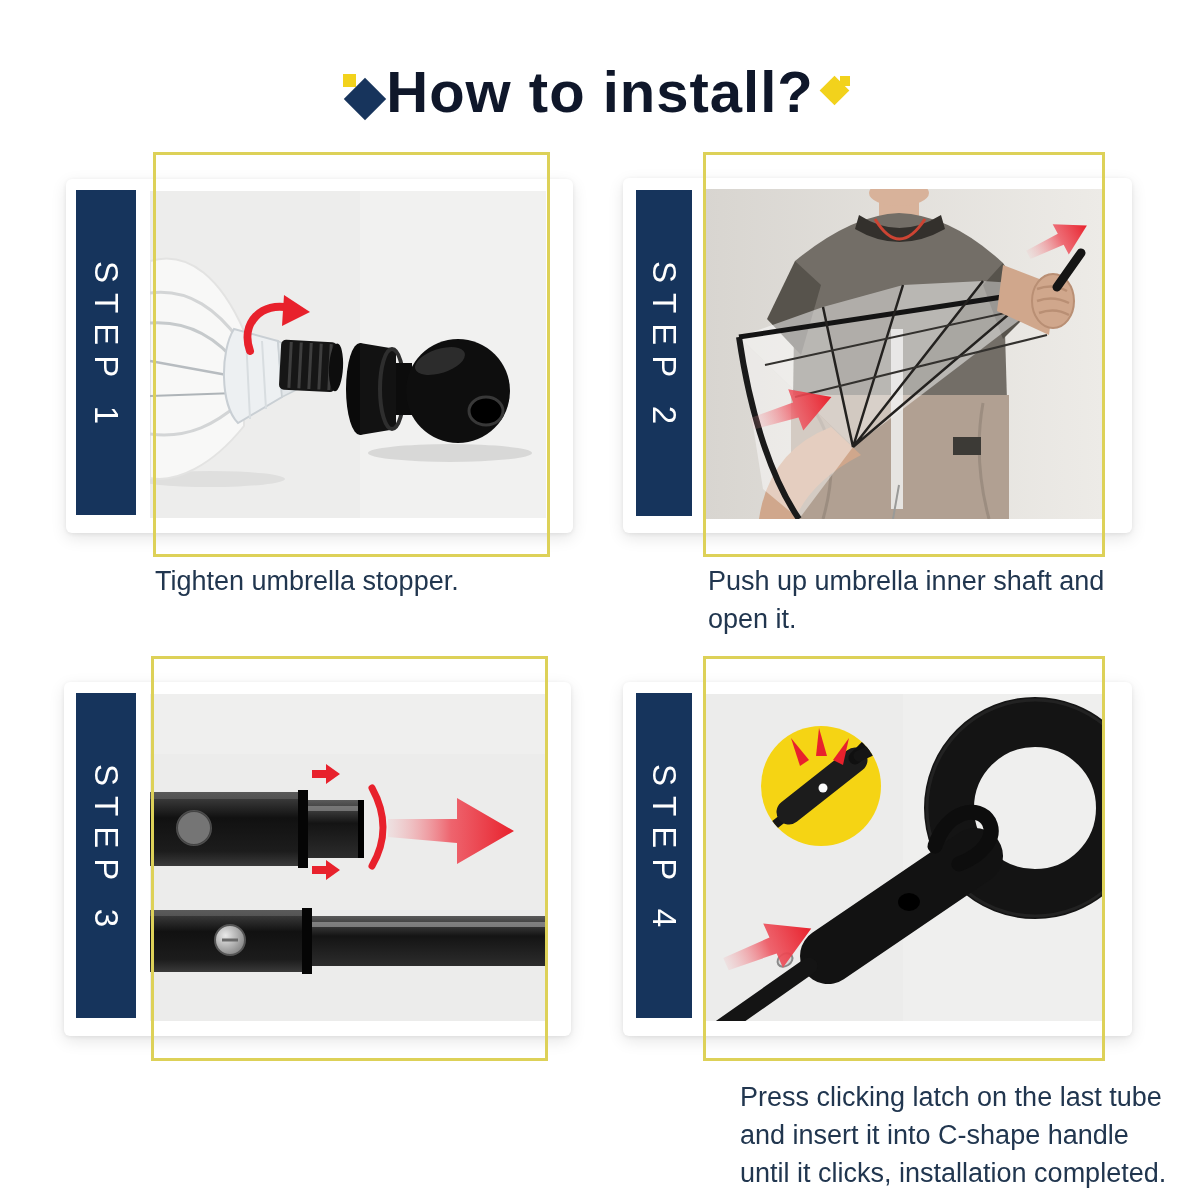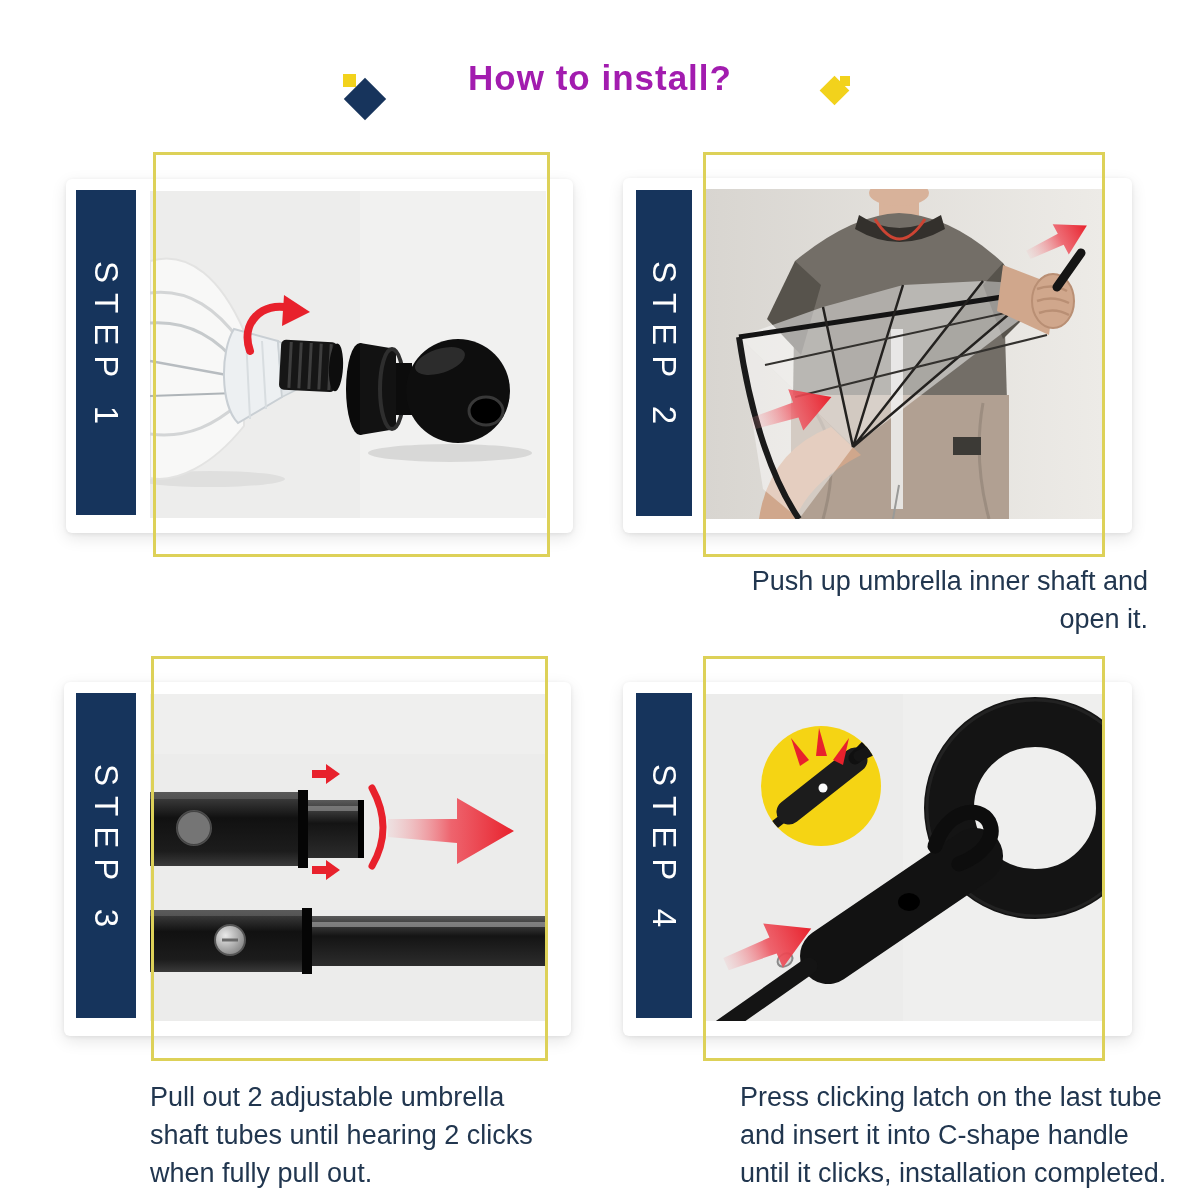--- a/index.html
+++ b/index.html
@@ -1,21 +1,21 @@
 <!DOCTYPE html>
 <html><head>
 <meta charset="utf-8">
 <style>
   html,body{margin:0;padding:0;}
   .page{position:relative;width:1200px;height:1200px;background:#ffffff;overflow:hidden;
         font-family:"Liberation Sans", sans-serif;}
 
   
   .title{position:absolute;top:58px;left:0;width:1200px;text-align:center;
-         font-size:35px;font-weight:bold;color:#a21caf;letter-spacing:1px;}
+         font-size:58px;font-weight:bold;color:#0f172a;letter-spacing:1px;}
   .sq{position:absolute;background:#f2d21c;}
   .diamond{position:absolute;transform:rotate(45deg);}
   .diamond.navy{background:#17345c;}
   .diamond.yellow{background:#f2d21c;}
   #sq-left{left:343px;top:74px;width:13px;height:13px;}
   #diamond-left{left:350px;top:84px;width:30px;height:30px;}
   #diamond-right{left:824px;top:80px;width:21px;height:21px;}
   #sq-right{left:840px;top:76px;width:10px;height:10px;}
 
   
@@ -35,21 +35,21 @@
   #card-1{left:66px;top:179px;width:507px;height:354px;}
   #bar-1{left:76px;top:190px;width:60px;height:325px;}
   #photo-1{left:150px;top:191px;width:396px;height:327px;}
   #frame-1{left:153px;top:152px;width:391px;height:399px;}
   #caption-1{left:155px;top:562px;width:430px;}
 
   #card-2{left:623px;top:178px;width:509px;height:355px;}
   #bar-2{left:636px;top:190px;width:56px;height:326px;}
   #photo-2{left:703px;top:189px;width:400px;height:330px;}
   #frame-2{left:703px;top:152px;width:396px;height:399px;}
-  #caption-2{left:708px;top:562px;width:440px;text-align:right;}
+  #caption-2{left:708px;top:562px;width:440px;}
 
   #card-3{left:64px;top:682px;width:507px;height:354px;}
   #bar-3{left:76px;top:693px;width:60px;height:325px;}
   #photo-3{left:150px;top:694px;width:396px;height:327px;}
   #frame-3{left:151px;top:656px;width:391px;height:399px;}
   #caption-3{left:150px;top:1078px;width:450px;}
 
   #card-4{left:623px;top:682px;width:509px;height:354px;}
   #bar-4{left:636px;top:693px;width:56px;height:325px;}
   #photo-4{left:703px;top:694px;width:400px;height:327px;}
@@ -104,20 +104,21 @@
         <path d="M210,152 L246,158 L246,238 L210,244 Z" fill="#121212"></path>
         <ellipse cx="242" cy="198" rx="12" ry="40" fill="none" stroke="#2e2e2e" stroke-width="4"></ellipse>
         <rect x="246" y="172" width="16" height="52" fill="#0c0c0c"></rect>
         <circle cx="308" cy="200" r="52" fill="#0e0e0e"></circle>
         <ellipse cx="290" cy="170" rx="26" ry="12" fill="#4a4a4a" opacity="0.5" transform="rotate(-18 290 170)"></ellipse>
         <ellipse cx="336" cy="220" rx="17" ry="14" fill="#000000" stroke="#383838" stroke-width="3"></ellipse>
       </g>
     </svg>
   </div>
   <div class="frame" id="frame-1"></div>
+  <div class="caption" id="caption-1">Tighten umbrella stopper.</div>
 
   <div class="card" id="card-2"></div>
   <div class="stepbar" id="bar-2">STEP 2</div>
   <div class="photo" id="photo-2">
     <svg width="400" height="330" viewBox="0 0 400 330">
       <defs>
         <linearGradient id="p2wall" x1="0" y1="0" x2="1" y2="0">
           <stop offset="0" stop-color="#d8d5d0"></stop>
             <stop offset="1" stop-color="#edebe7"></stop>
         </linearGradient>
@@ -232,23 +233,20 @@
         <rect x="-4" y="216" width="160" height="6" fill="#707070" opacity="0.5"></rect>
         <circle cx="80" cy="246" r="15" fill="url(#metal)" stroke="#555555" stroke-width="2"></circle>
         <path d="M72,246 L88,246" stroke="#6a6a6a" stroke-width="3"></path>
         <rect x="152" y="214" width="10" height="66" fill="#050505"></rect>
         <rect x="162" y="222" width="234" height="50" fill="url(#p3tube2)"></rect>
         <rect x="162" y="228" width="234" height="5" fill="#9a9a9a" opacity="0.7"></rect>
       </g>
     </svg>
   </div>
   <div class="frame" id="frame-3"></div>
-  <div class="caption" id="caption-3">Pull out 2 adjustable umbrella
-shaft tubes until hearing 2 clicks
-when fully pull out.</div>
 
   <div class="card" id="card-4"></div>
   <div class="stepbar" id="bar-4">STEP 4</div>
   <div class="photo" id="photo-4">
     <svg width="400" height="327" viewBox="0 0 400 327">
       <defs>
         <linearGradient id="redtail4" x1="0" y1="0" x2="1" y2="0">
           <stop offset="0" stop-color="#f4a0a6" stop-opacity="0.15"></stop>
           <stop offset="0.5" stop-color="#ee5560" stop-opacity="0.9"></stop>
           <stop offset="1" stop-color="#e8212c"></stop>

